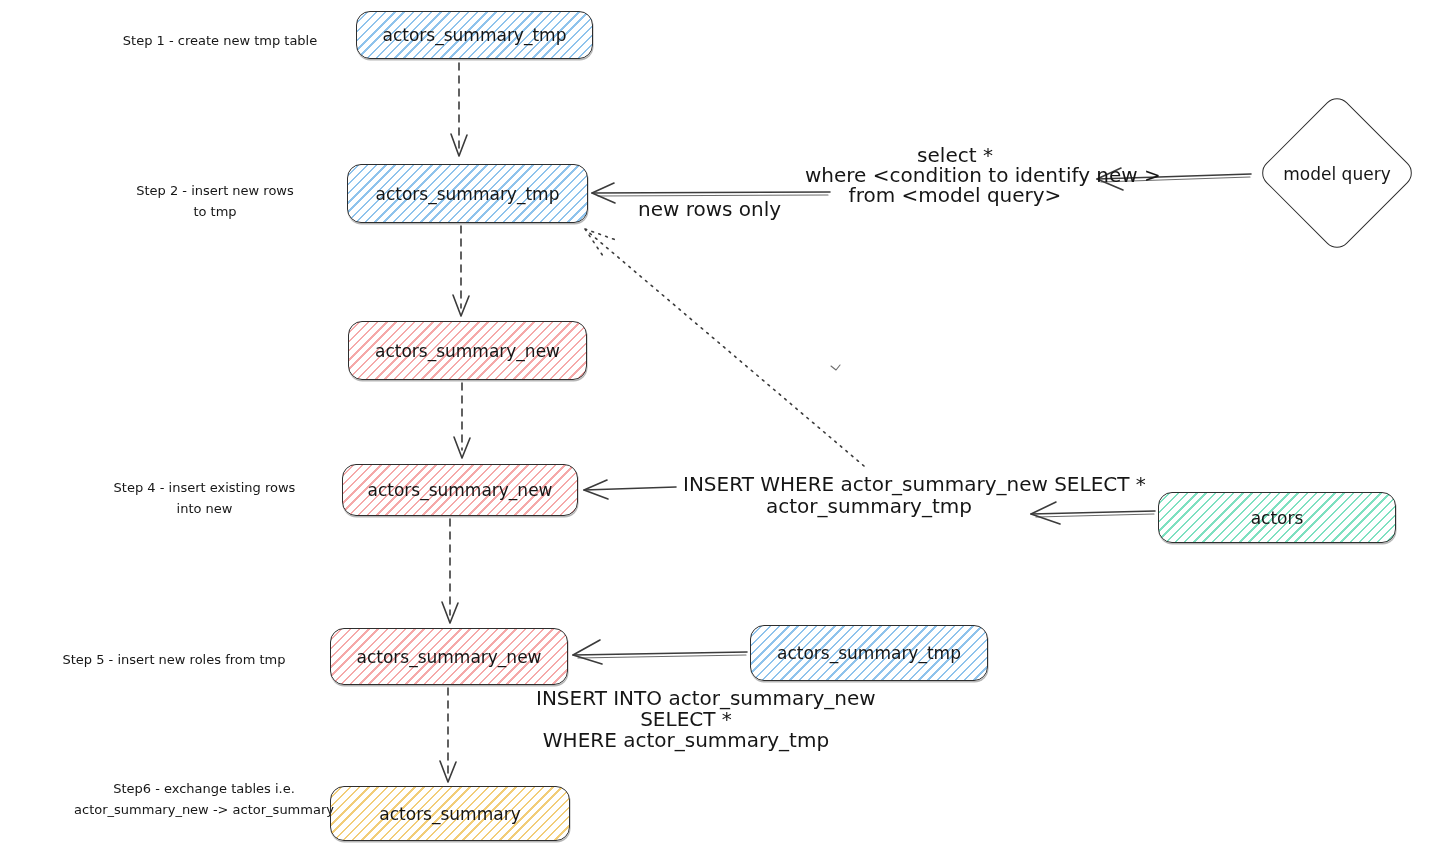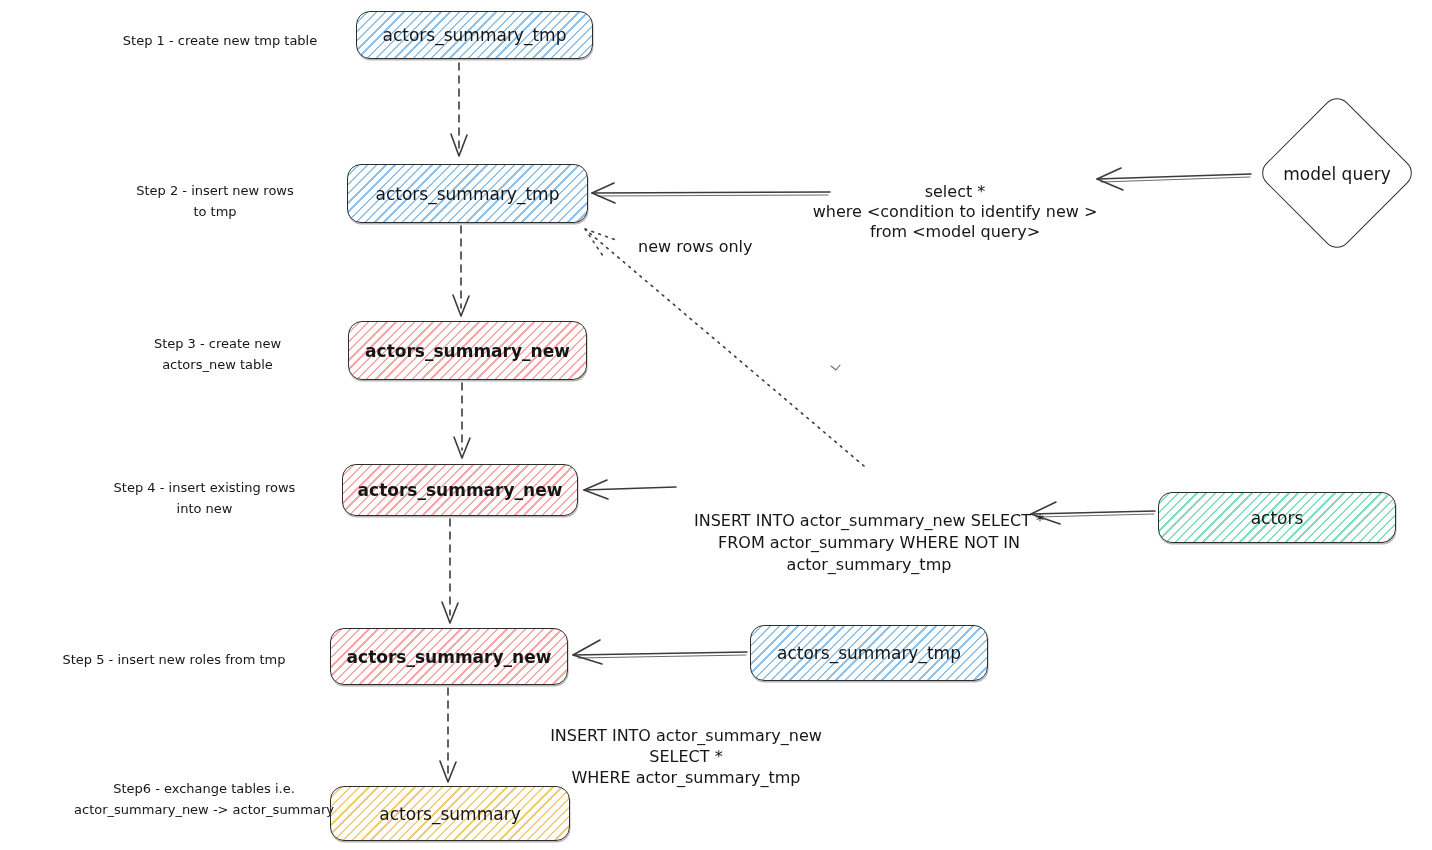--- a/index.html
+++ b/index.html
@@ -39,21 +39,21 @@
     display: flex;
     align-items: center;
     justify-content: center;
     font-size: 17px;
     color: #151515;
     box-shadow: 0.5px 1.5px 0 rgba(70,70,70,.4);
     box-sizing: border-box;
     white-space: nowrap;
   }
   .hatch-blue   { background: repeating-linear-gradient(135deg, var(--blue,   #8fc3ec) 0 1.7px, rgba(255,255,255,0) 1.7px 6.5px); }
-  .hatch-pink   { background: repeating-linear-gradient(135deg, var(--pink,   #f5a9a9) 0 1.7px, rgba(255,255,255,0) 1.7px 6.5px); font-weight: bold; }
+  .hatch-pink   { background: repeating-linear-gradient(135deg, var(--pink,   #f5a9a9) 0 1.7px, rgba(255,255,255,0) 1.7px 6.5px); }
   .hatch-teal   { background: repeating-linear-gradient(135deg, var(--teal,   #7ee0c0) 0 1.7px, rgba(255,255,255,0) 1.7px 6.5px); }
   .hatch-yellow { background: repeating-linear-gradient(135deg, var(--yellow, #f2cd78) 0 1.7px, rgba(255,255,255,0) 1.7px 6.5px); }
   .diamond {
     position: absolute;
     left: 1280px; top: 116px;
     width: 114px; height: 114px;
     border: 1.8px solid var(--stroke, #2e2e2e);
     border-radius: 14px;
     transform: rotate(45deg);
     background: #ffffff;
@@ -69,21 +69,21 @@
     font-size: 17px;
     white-space: nowrap;
   }
   .step-label, .anno {
     position: absolute;
     text-align: center;
     line-height: 21px;
     white-space: nowrap;
   }
   .step-label { font-size: 13px; }
-  .anno { font-size: 16px; margin-top: 37px; }
+  .anno { font-size: 20px; }
   .anno.left-align { text-align: center; }
 </style>
 </head>
 <body>
 
 <div id="canvas">
 
   <svg id="connectors" viewBox="0 0 1432 850" xmlns="http://www.w3.org/2000/svg">
 
     <g>
@@ -148,24 +148,20 @@
     <path class="thin" d="M831 366 L836 370 L840 365"></path>
   </svg>
 
   <div class="step-label" style="left:95px; top:30px; width:250px;">
     <div>Step 1 - create new tmp table</div>
   </div>
   <div class="step-label" style="left:105px; top:180px; width:220px;">
     <div>Step 2 - insert new rows</div>
     <div>to tmp</div>
   </div>
-  <div class="step-label" style="left:110px; top:333px; width:215px;">
-    <div>Step 3 - create new</div>
-    <div>actors_new table</div>
-  </div>
   <div class="step-label" style="left:82px; top:477px; width:245px;">
     <div>Step 4 - insert existing rows</div>
     <div>into new</div>
   </div>
   <div class="step-label" style="left:28px; top:649px; width:292px;">
     <div>Step 5 - insert new roles from tmp</div>
   </div>
   <div class="step-label" style="left:8px; top:778px; width:312px;margin-left:40px;">
     <div>Step6 - exchange tables i.e.</div>
     <div>actor_summary_new -&gt; actor_summary</div>
@@ -203,22 +199,21 @@
 
   <div class="anno" style="left:805px; top:145px; width:300px; line-height:20px;">
     <div>select *</div>
     <div>where &lt;condition to identify new &gt;</div>
     <div>from &lt;model query&gt;</div>
   </div>
   <div class="anno left-align" style="left:638px; top:199px;">
     <div>new rows only</div>
   </div>
   <div class="anno" style="left:683px; top:473px; width:372px; line-height:22px;">
-    <div>INSERT INTO actor_summary_new SELECT *</div>
-    <div>FROM actor_summary WHERE NOT IN</div>
+    <div>INSERT WHERE actor_summary_new SELECT *</div>
     <div>actor_summary_tmp</div>
   </div>
   <div class="anno" style="left:536px; top:688px; width:300px;">
     <div>INSERT INTO actor_summary_new</div>
     <div>SELECT *</div>
     <div>WHERE actor_summary_tmp</div>
   </div>
 
 </div>
 

